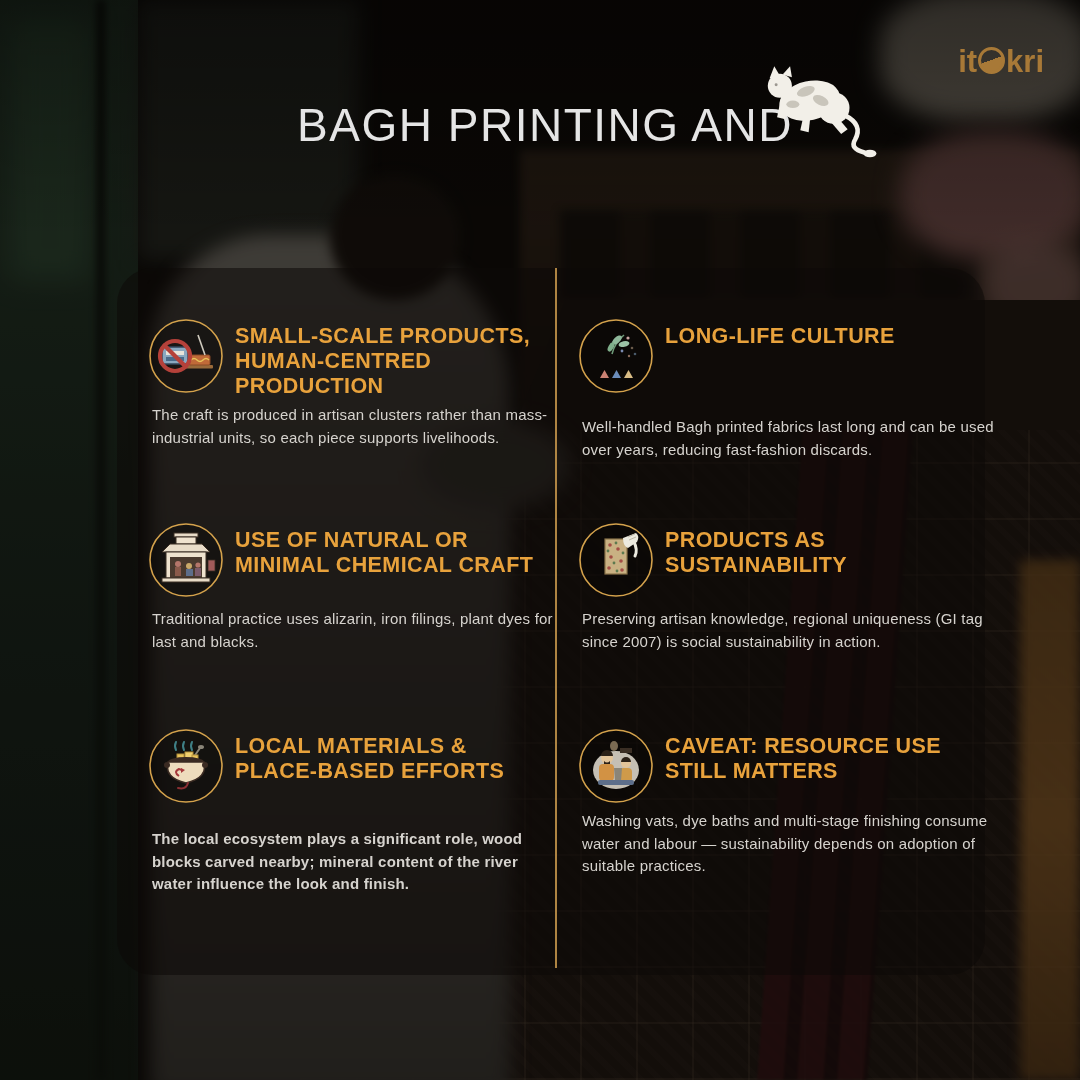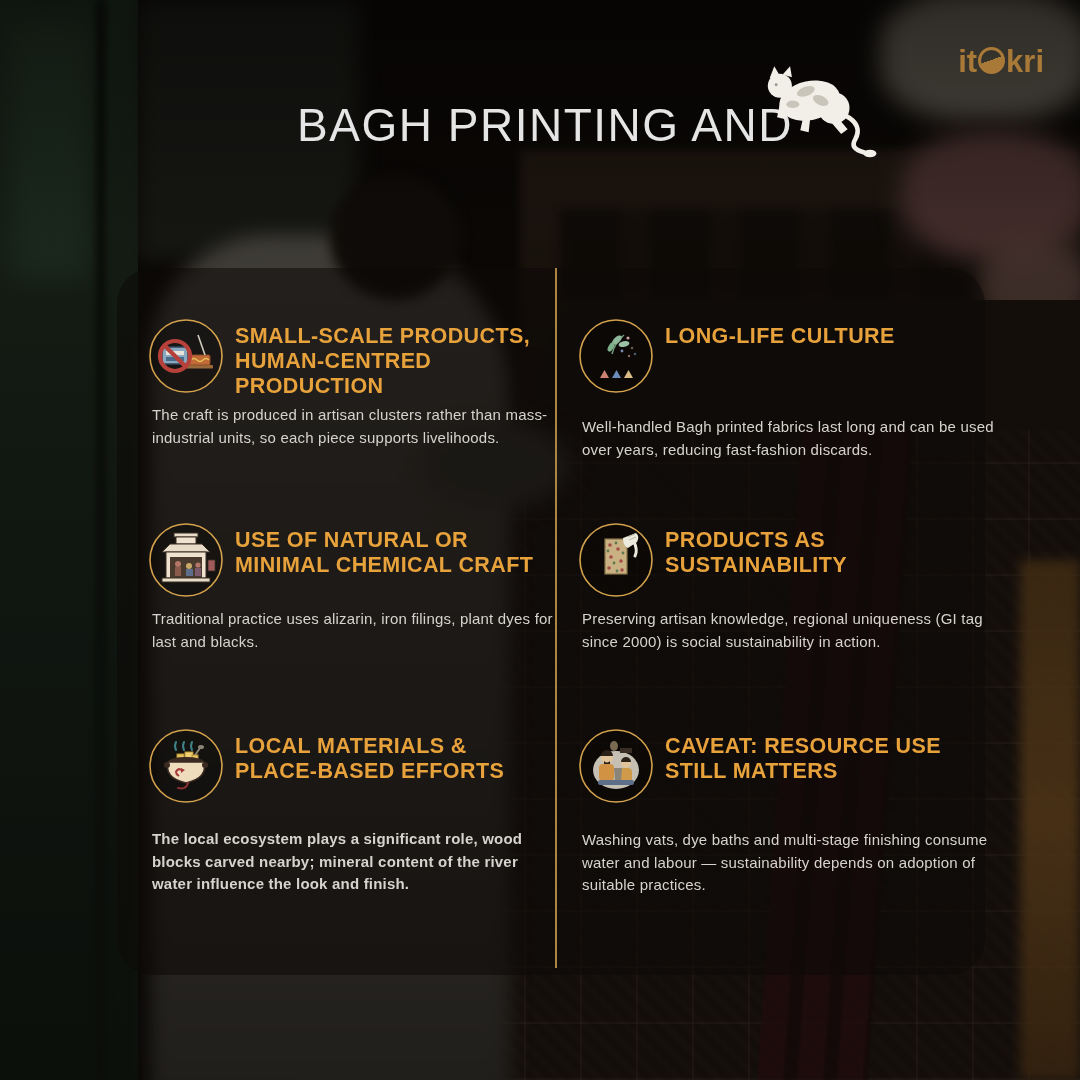--- a/index.html
+++ b/index.html
@@ -67,21 +67,21 @@
     color:#E8A23C;font-size:21.5px;font-weight:bold;line-height:1.17;letter-spacing:.4px;}
   .card p{margin:0;position:absolute;left:4px;
     color:#D6D3CE;font-size:15px;line-height:22.5px;letter-spacing:.2px;width:412px;}
   .card.narrow p{width:392px;font-weight:bold;}
 
   .c1{left:148px;top:318px;} .c1 p{top:86px;}
   .c2{left:578px;top:318px;} .c2 p{top:86px;margin-top:12px;}
   .c3{left:148px;top:522px;} .c3 p{top:86px;}
   .c4{left:578px;top:522px;} .c4 p{top:86px;}
   .c5{left:148px;top:728px;} .c5 p{top:100px;}
-  .c6{left:578px;top:728px;} .c6 p{top:101px;}
+  .c6{left:578px;top:728px;} .c6 p{top:82px;}
 </style>
 </head>
 <body>
 
 <div class="bg">
   <div class="door"></div>
   <div class="door-light"></div>
   <div class="door-edge"></div>
   <div class="wall"></div>
   <div class="table-top"></div>
@@ -205,21 +205,21 @@
         <circle cx="45" cy="31" r="1.4"></circle>
         <circle cx="36" cy="41" r="1.4"></circle>
       <circle cx="39" cy="49" r="1.4"></circle>
         <circle cx="30" cy="29" r="1.4"></circle>
     </g>
     <path d="M45 16 L58 11 Q62 14 59 20 L50 26 Q45 24 45 16 Z" fill="#eceadf"></path>
     <path d="M50 15 L57 12 M51 18 L58 15" stroke="#bdb8a8" stroke-width="1" fill="none"></path>
     <path d="M56 20 Q60 28 57 34" stroke="#eceadf" stroke-width="3" fill="none" stroke-linecap="round"></path>
   </svg>
   <h3>PRODUCTS AS SUSTAINABILITY</h3>
-  <p>Preserving artisan knowledge, regional uniqueness (GI tag since 2000) is social sustainability in action.</p>
+  <p>Preserving artisan knowledge, regional uniqueness (GI tag since 2007) is social sustainability in action.</p>
 </div>
 
 <div class="card c5 narrow">
   <svg class="icon-wrap" viewBox="0 0 76 76">
     <circle cx="38" cy="38" r="36" fill="rgba(0,0,0,.25)" stroke="#D4A24C" stroke-width="1.6"></circle>
     <path d="M28 22 q-2 -4 0 -8 M36 22 q-2 -4 0 -8 M44 22 q-2 -4 0 -8" stroke="#3f8086" stroke-width="2" fill="none" stroke-linecap="round"></path>
     <line x1="43" y1="33" x2="52" y2="20" stroke="#8a8578" stroke-width="2"></line>
     <ellipse cx="53" cy="19" rx="3" ry="2" fill="#8a8578"></ellipse>
     <rect x="29" y="26" width="7" height="7" fill="#e9c45c" stroke="#b5913a"></rect>
     <rect x="37" y="24" width="8" height="8" fill="#f0d070" stroke="#b5913a"></rect>

